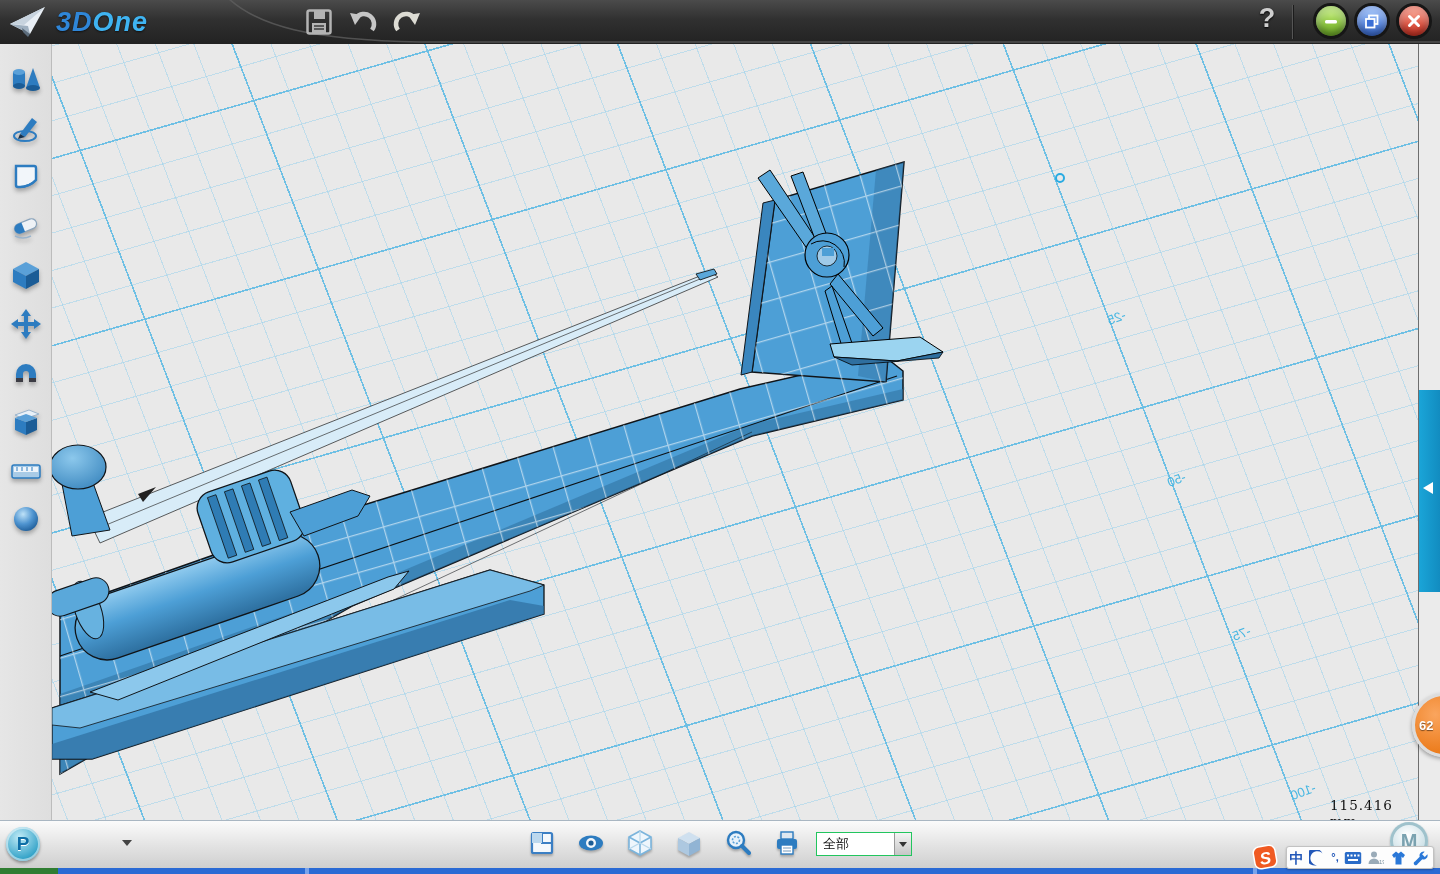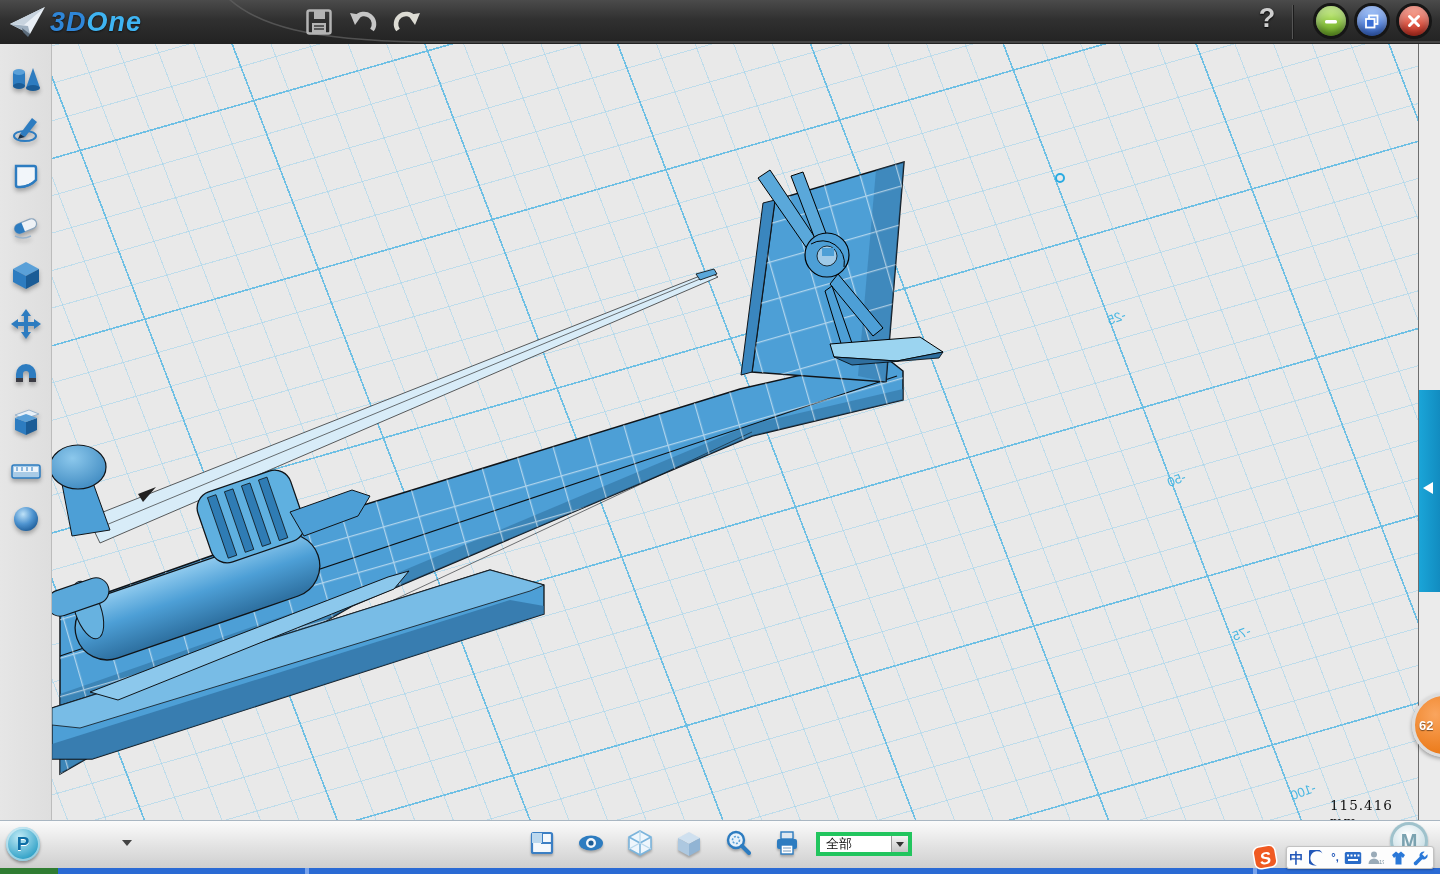--- a/index.html
+++ b/index.html
@@ -3,21 +3,21 @@
 <meta charset="utf-8">
 <style>
   * { margin:0; padding:0; box-sizing:border-box; }
   html,body { width:1440px; height:874px; overflow:hidden; }
   body { position:relative; font-family:"Liberation Sans", sans-serif; background:#e9e9e9; }
 
   
   .titlebar { position:absolute; left:0; top:0; width:1440px; height:44px;
     background:linear-gradient(#4b4b4b,#303030 45%,#222 100%); overflow:hidden; }
   .swoosh { position:absolute; left:0; top:0; }
-  .logo { position:absolute; left:8px; top:4px; display:flex; align-items:center; gap:2px; }
+  .logo { position:absolute; left:8px; top:4px; display:flex; align-items:center; gap:8px; }
   .logo-text { font-style:italic; font-weight:bold; font-size:27px; letter-spacing:1px; }
   .logo-text .l3d { color:#2f86d8; text-shadow:0 1px 2px rgba(0,0,0,.6); }
   .logo-text .lone { color:#3fb4f2; text-shadow:0 1px 2px rgba(0,0,0,.6); }
   .tb-icons { position:absolute; left:304px; top:7px; display:flex; gap:14px; }
   .tb-btn { width:30px; height:30px; display:flex; align-items:center; justify-content:center; cursor:pointer; }
   .title-text { position:absolute; left:0; right:0; top:12px; text-align:center;
     color:#c9c9c9; font-size:15px; }
   .help-q { position:absolute; left:1252px; top:3px; width:30px; height:36px; color:#cfcfcf;
     font-size:27px; font-weight:bold; text-align:center; text-shadow:0 1px 2px #000; cursor:pointer; }
   .tb-sep { position:absolute; left:1292px; top:5px; width:1px; height:34px; background:#555;
@@ -78,21 +78,21 @@
     background:radial-gradient(circle at 40% 30%, #bfeaf6, #34a3c8 70%, #156a8c);
     box-shadow:0 2px 3px rgba(0,0,0,.35), inset 0 0 0 2px rgba(255,255,255,.5);
     display:flex; align-items:center; justify-content:center; cursor:pointer;
     color:#0d6ea6; font-weight:bold; font-size:19px; text-shadow:0 1px 0 #fff; }
   .p-caret { position:absolute; left:122px; top:840px; width:0; height:0;
     border-left:5px solid transparent; border-right:5px solid transparent; border-top:6px solid #444; cursor:pointer; }
   .sb-tools { position:absolute; left:527px; top:828px; display:flex; gap:20px; }
   .sb-btn { width:29px; height:29px; display:flex; align-items:center; justify-content:center;
     cursor:pointer; filter:drop-shadow(0 2px 1px rgba(0,0,0,.25)); }
   .sb-select { position:absolute; left:816px; top:832px; width:96px; height:24px; background:#fff;
-    border:4px solid #22c55e; display:flex; align-items:center; cursor:pointer; }
+    border:1px solid #22c55e; display:flex; align-items:center; cursor:pointer; }
   .sb-select .val { flex:1; padding-left:6px; font-size:13px; color:#111; }
   .sb-select .arrow-btn { width:17px; height:100%; border-left:1px solid #999;
     background:linear-gradient(#f4f4f4,#c6c6c6); display:flex; align-items:center; justify-content:center; }
   .sb-select .arrow-btn i { width:0; height:0; border-left:4px solid transparent;
     border-right:4px solid transparent; border-top:5px solid #333; }
   .m-badge { position:absolute; left:1390px; top:822px; width:38px; height:38px; border-radius:50%;
     background:radial-gradient(circle at 45% 35%, #ffffff, #cfe2e8 60%, #8fb6c2);
     box-shadow:inset 0 0 0 3px #9fc2cc, 0 1px 2px rgba(0,0,0,.3);
     display:flex; align-items:center; justify-content:center;
     color:#7aa2b0; font-weight:bold; font-size:20px; z-index:1; cursor:pointer; }

